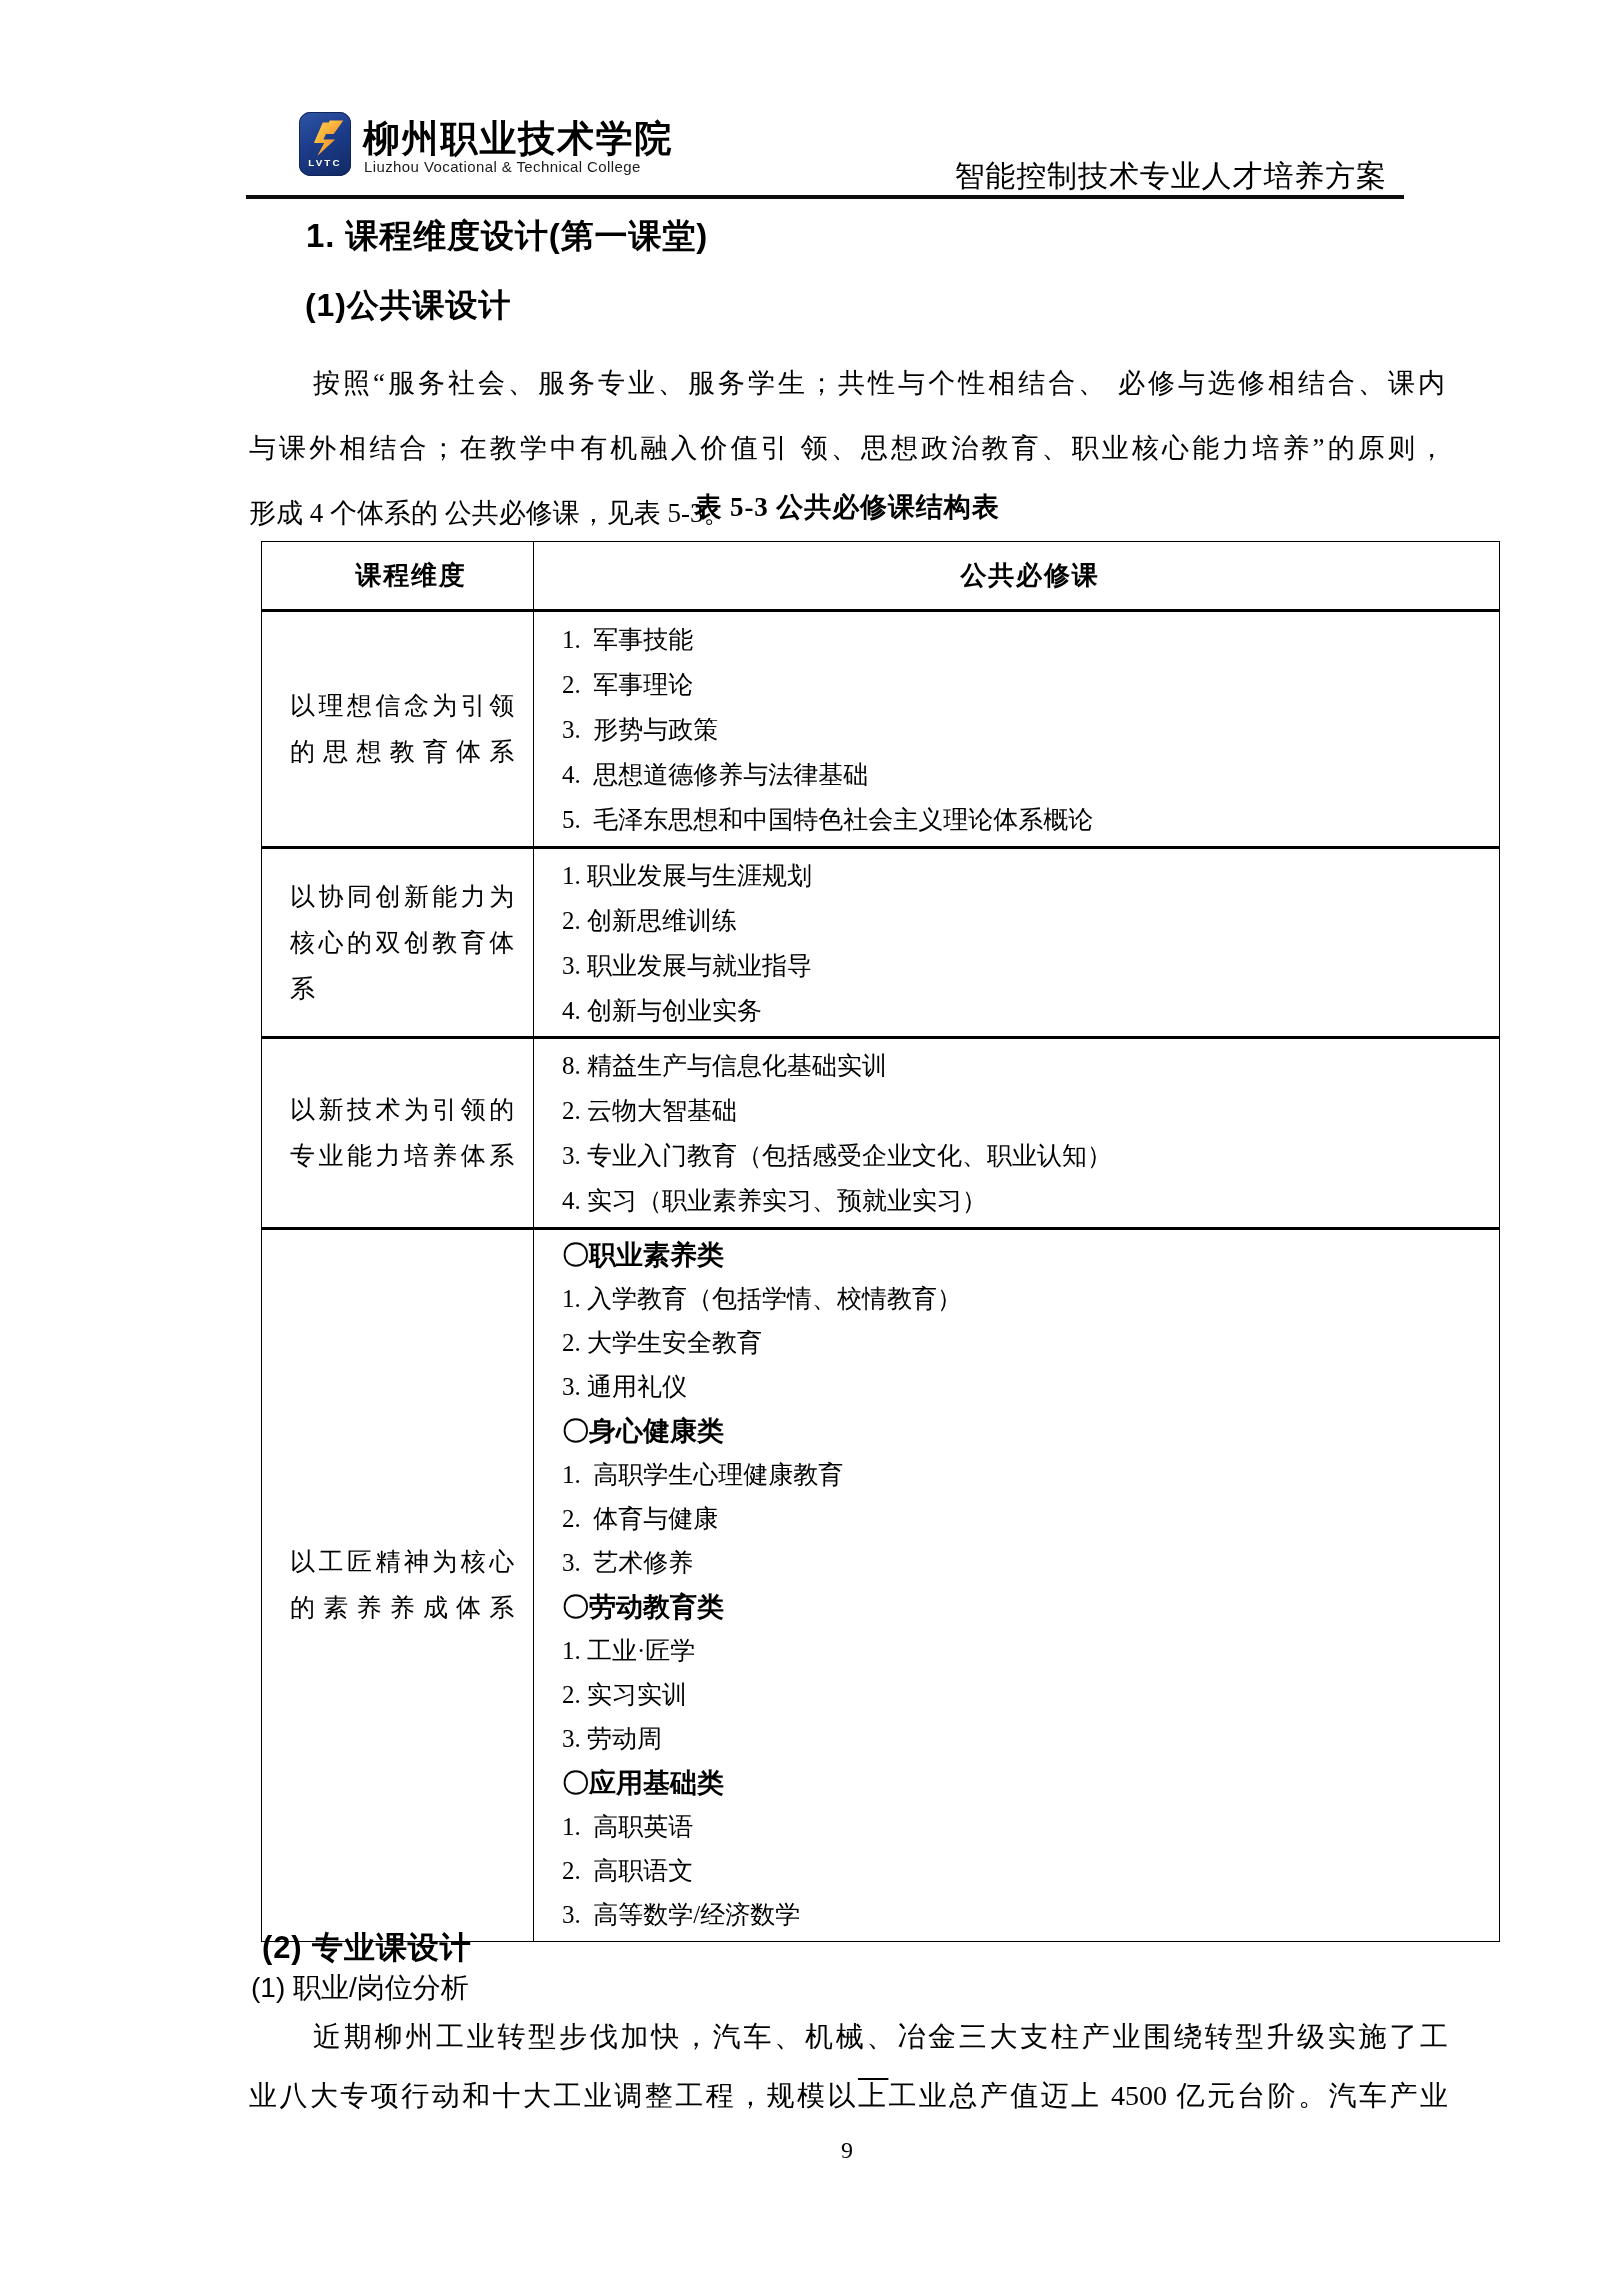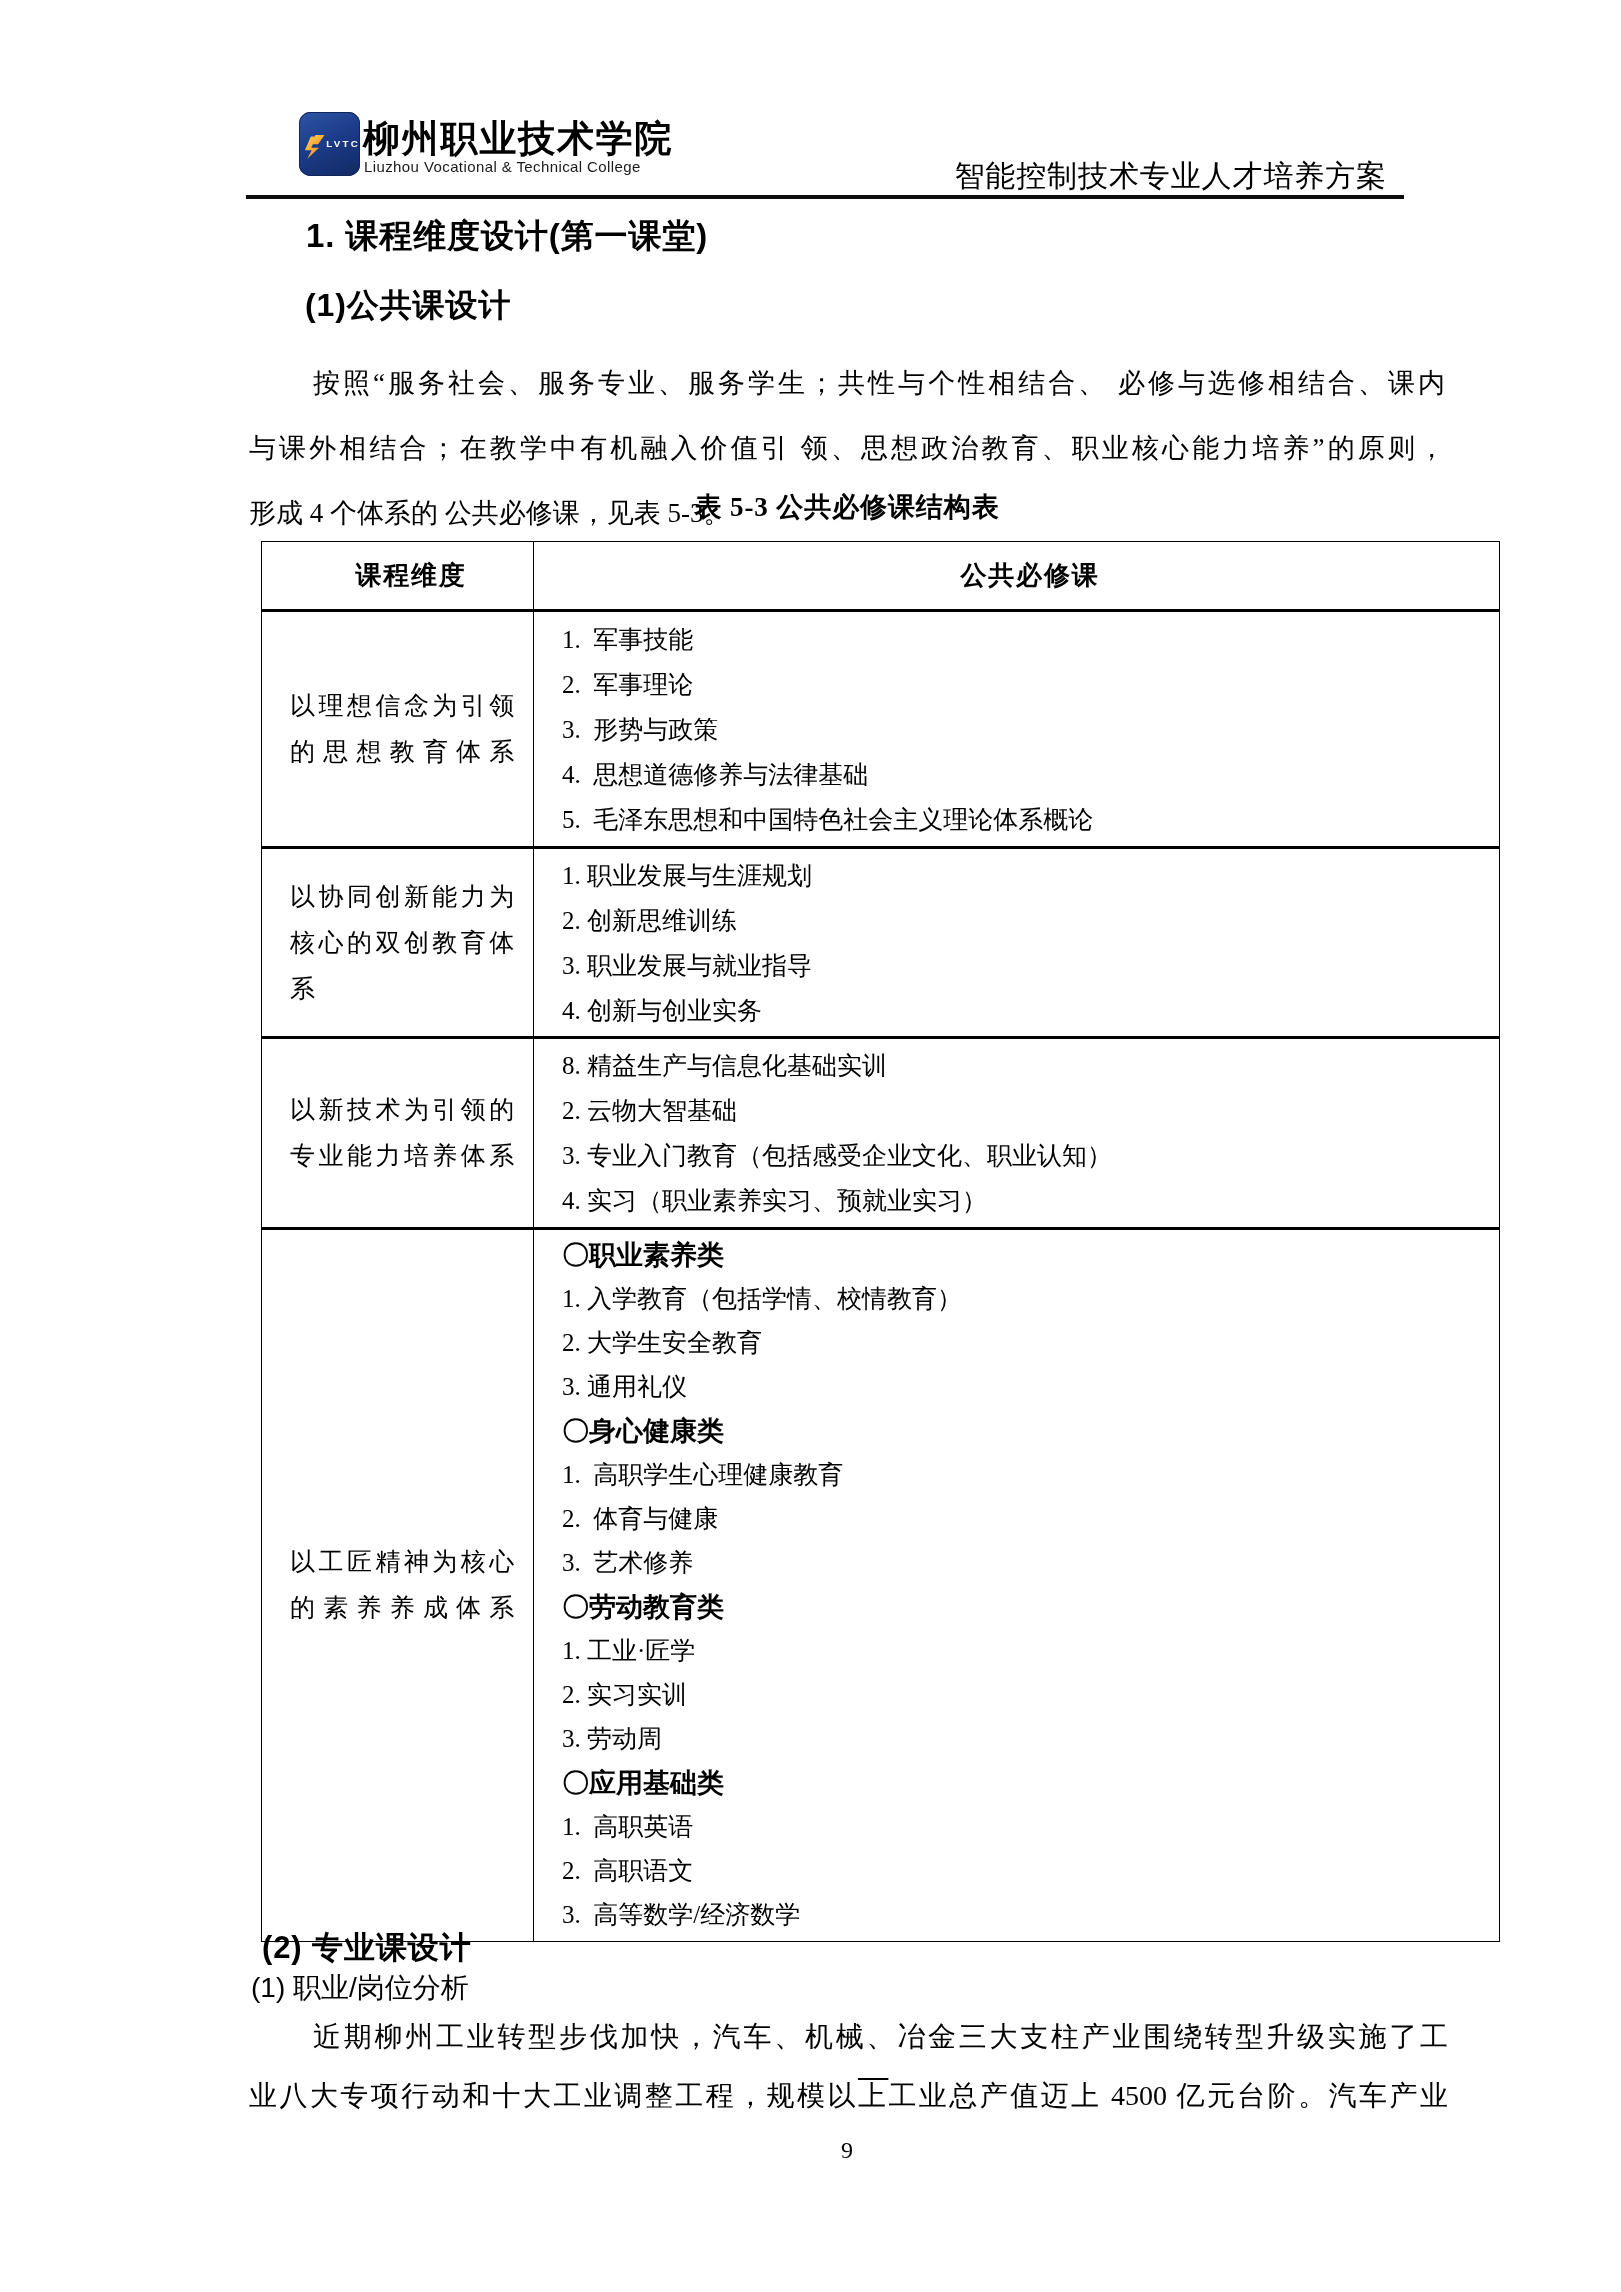--- a/index.html
+++ b/index.html
@@ -3,23 +3,23 @@
 <meta charset="utf-8">
 <style>
   html,body{margin:0;padding:0;background:#e8e8e8;}
   .page{
     position:relative;width:1622px;height:2293px;margin:0 auto;
     background:#ffffff;color:#000;overflow:hidden;
     font-family:"Liberation Serif","DejaVu Serif",serif;
   }
   
   .logo{
-    position:absolute;left:299px;top:112px;width:61px;height:64px;border-radius:11.6px;
+    position:absolute;left:299px;top:112px;width:52px;height:64px;border-radius:11.6px;
     background:linear-gradient(155deg,#2e55a5 0%,#1c3c8a 45%,#122a63 100%);
-    display:flex;flex-direction:row;align-items:center;box-shadow:0 0 0 0.9px #11255a inset;
+    display:flex;flex-direction:column;align-items:center;box-shadow:0 0 0 0.9px #11255a inset;
   }
   .logo svg{margin-top:4.5px;}
   .logo-abbr{
     color:#fff;font-family:"Liberation Sans",sans-serif;font-size:9.8px;
     font-weight:bold;letter-spacing:2.2px;margin-top:-0.9px;
   }
   .college-cn{
     position:absolute;left:363px;top:114px;font-size:37px;font-weight:bold;
     letter-spacing:1.8px;font-family:"DejaVu Serif","Liberation Serif",serif;
   }

